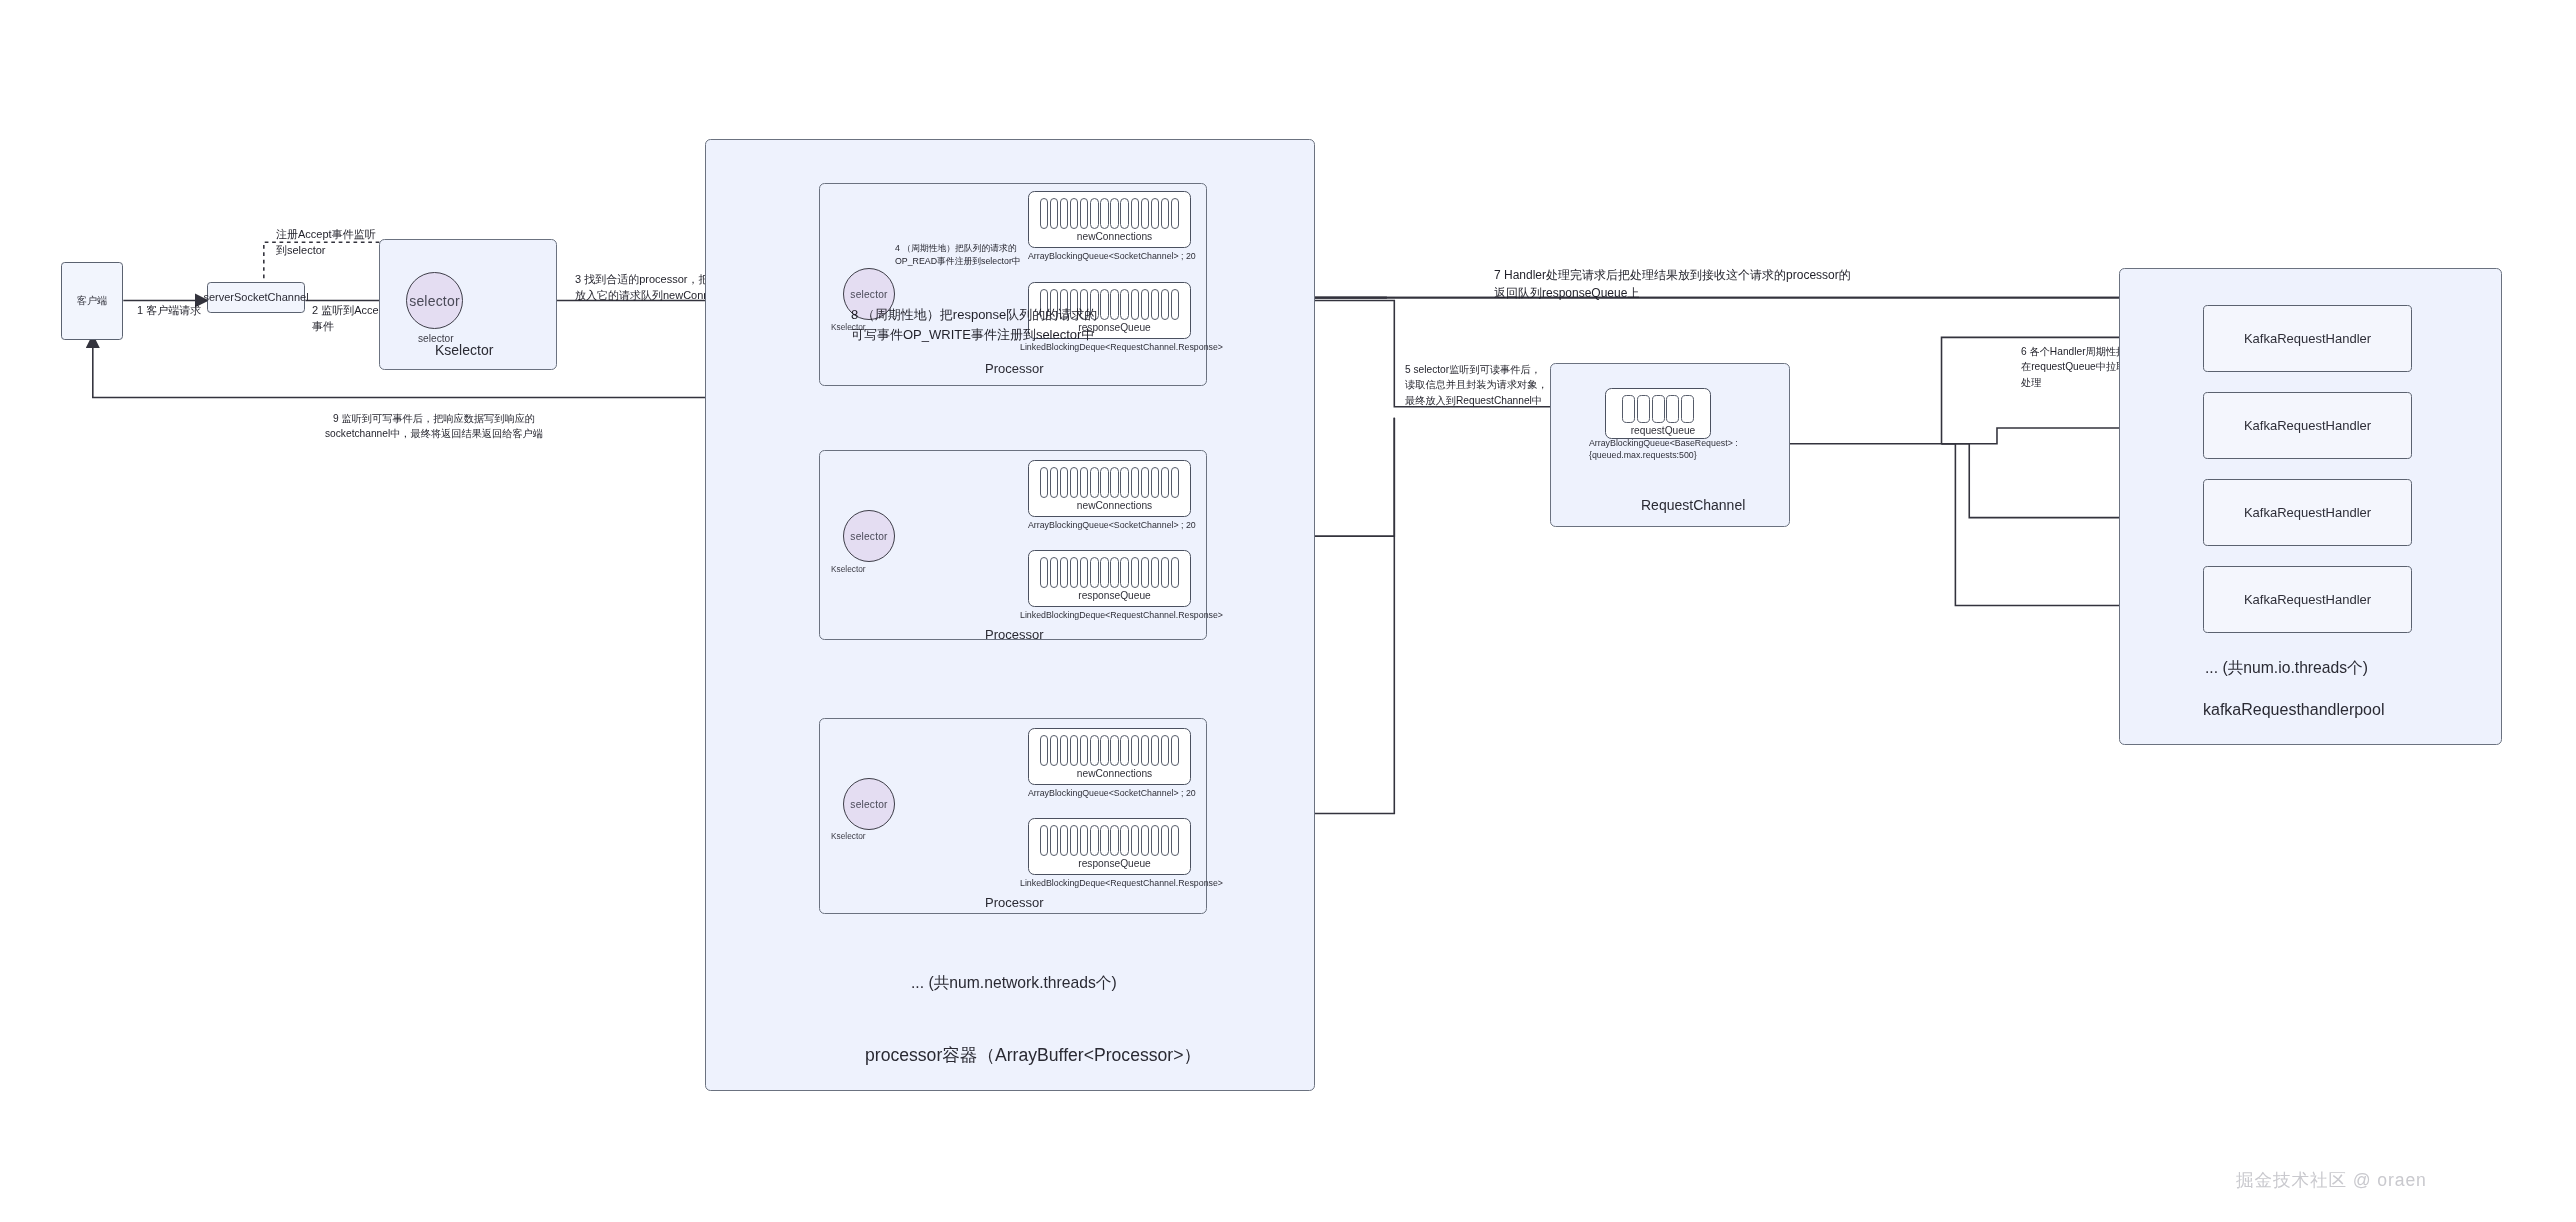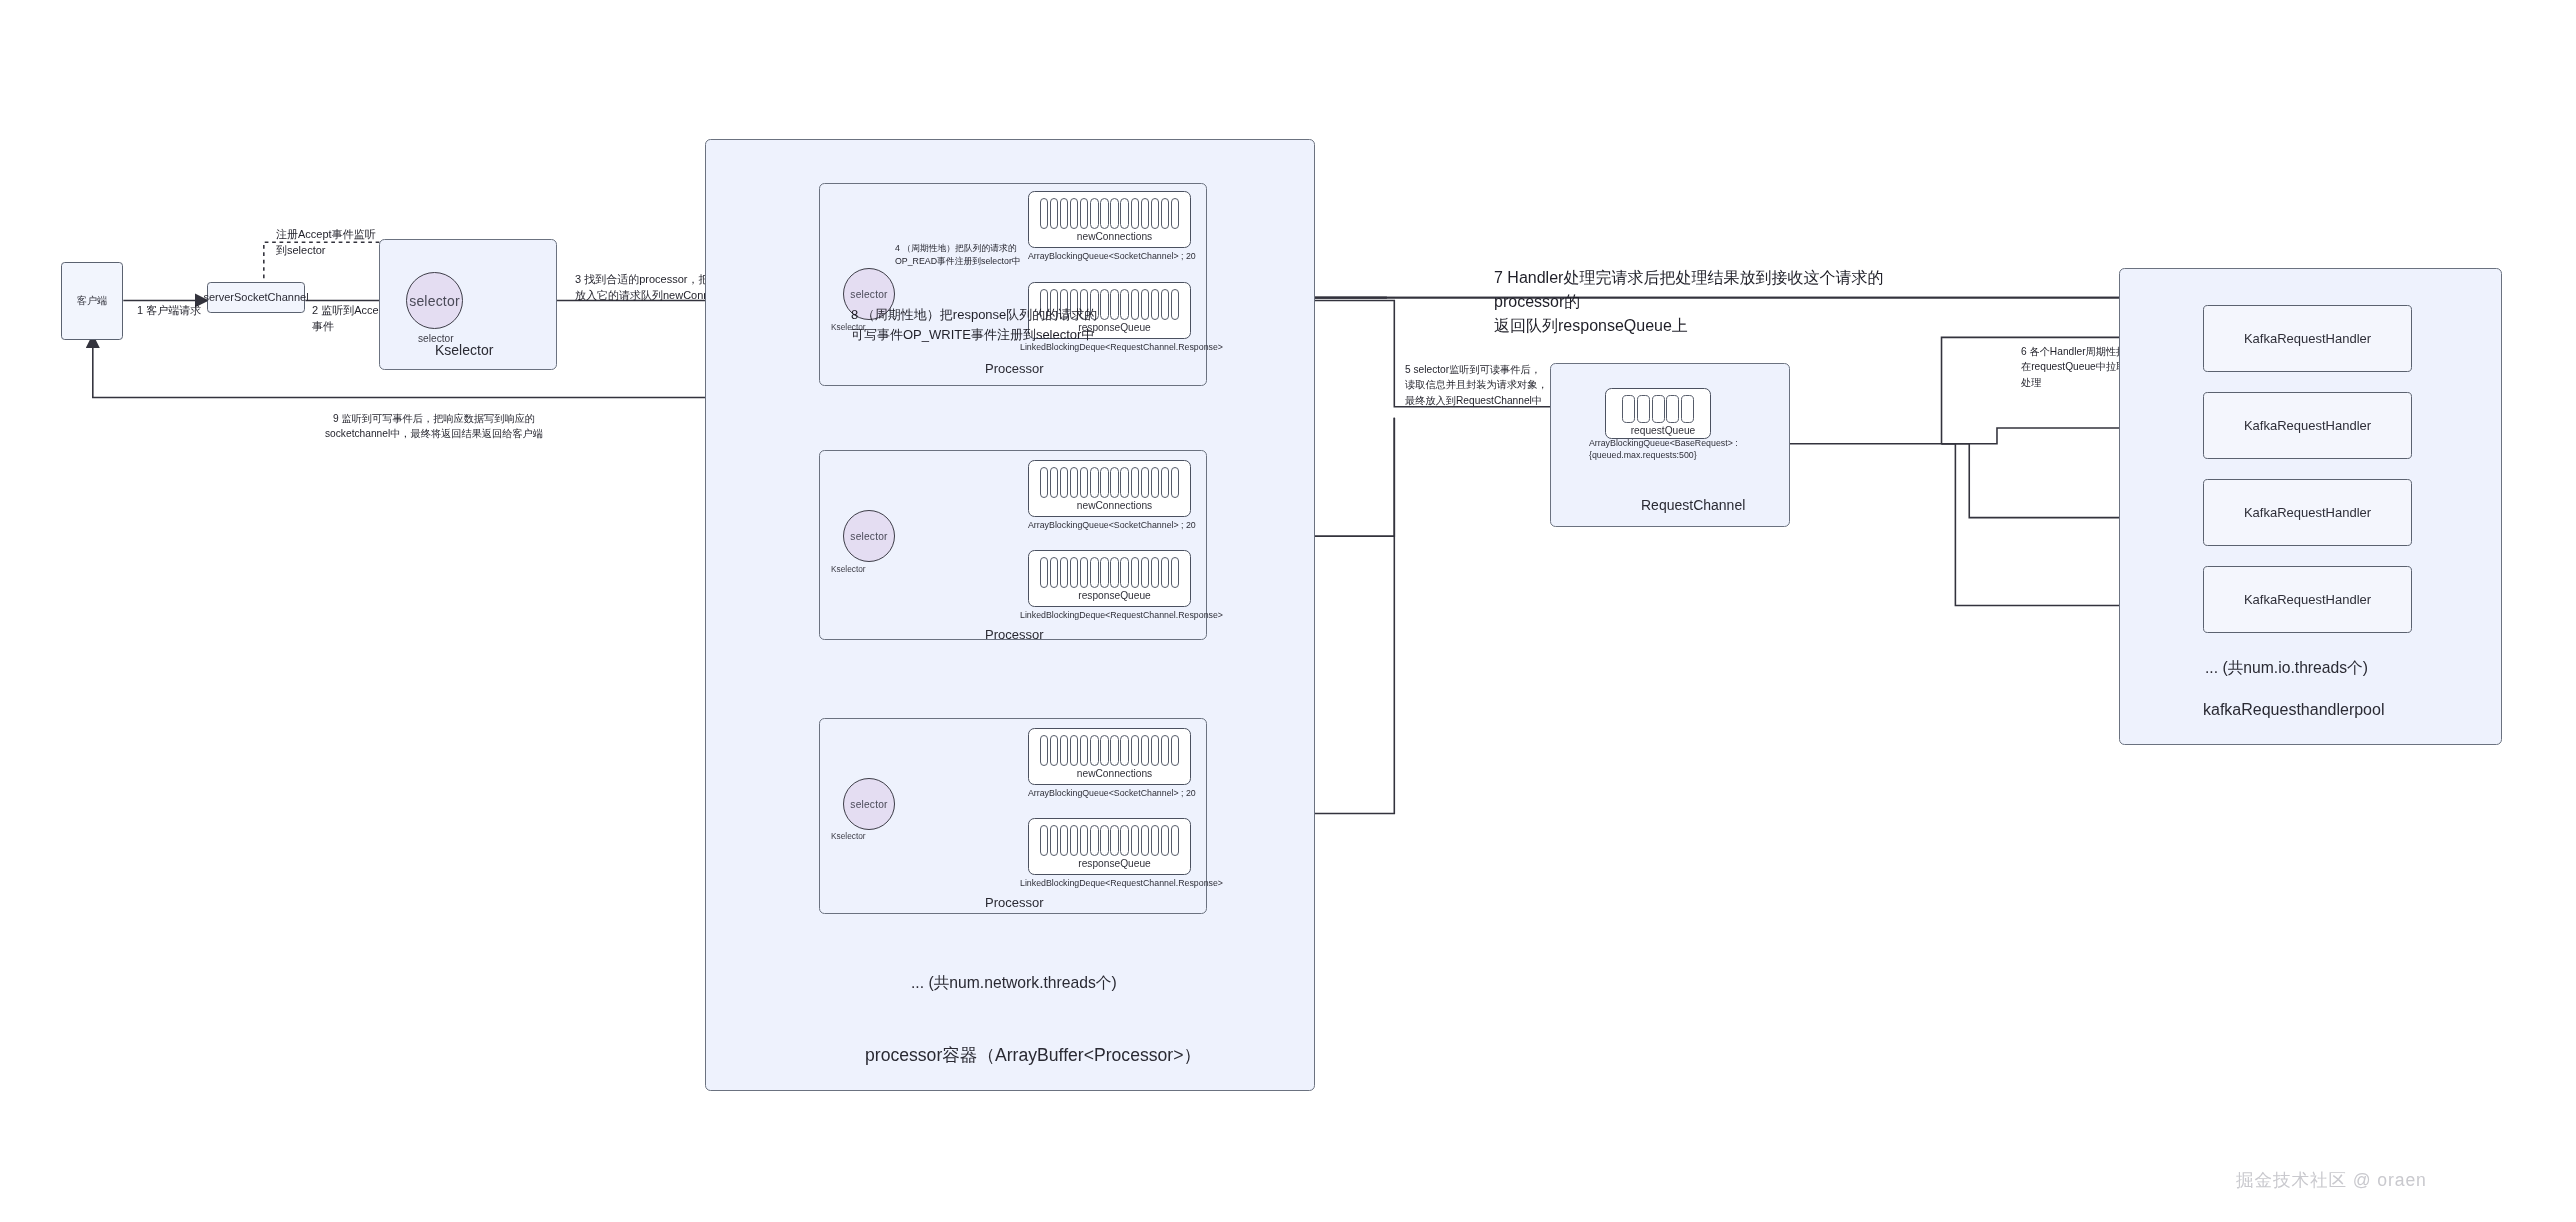--- a/index.html
+++ b/index.html
@@ -382,21 +382,21 @@
 
   <div class="title-sm" style="left:985px;top:895px;font-size:13px;">Processor</div>
 
   <div class="note" style="left:277px;top:411px;width:314px;font-size:10.2px;text-align:center;line-height:1.5;">9 监听到可写事件后，把响应数据写到响应的
 socketchannel中，最终将返回结果返回给客户端</div>
 
   <div class="note" style="left:1405px;top:362px;width:185px;font-size:10.2px;line-height:1.5;">5 selector监听到可读事件后，
 读取信息并且封装为请求对象，
 最终放入到RequestChannel中</div>
 
-  <div class="note" style="left:1494px;top:266px;width:398px;font-size:16px;line-height:1.5;">7 Handler处理完请求后把处理结果放到接收这个请求的processor的
+  <div class="note" style="left:1494px;top:266px;width:398px;font-size:12px;line-height:1.5;">7 Handler处理完请求后把处理结果放到接收这个请求的processor的
 返回队列responseQueue上</div>
 
   <div class="bigpanel" style="left:1550px;top:363px;width:240px;height:164px;"></div>
   <div class="queue" style="left:1605px;top:388px;width:106px;height:51px;">
     <div class="cells" id="rq">
         <div class="cell" style="width: 13px; height: 28px;"></div>
         <div class="cell" style="width: 13px; height: 28px;"></div>
         <div class="cell" style="width: 13px; height: 28px;"></div>
         <div class="cell" style="width: 13px; height: 28px;"></div>
         <div class="cell" style="width: 13px; height: 28px;"></div>

